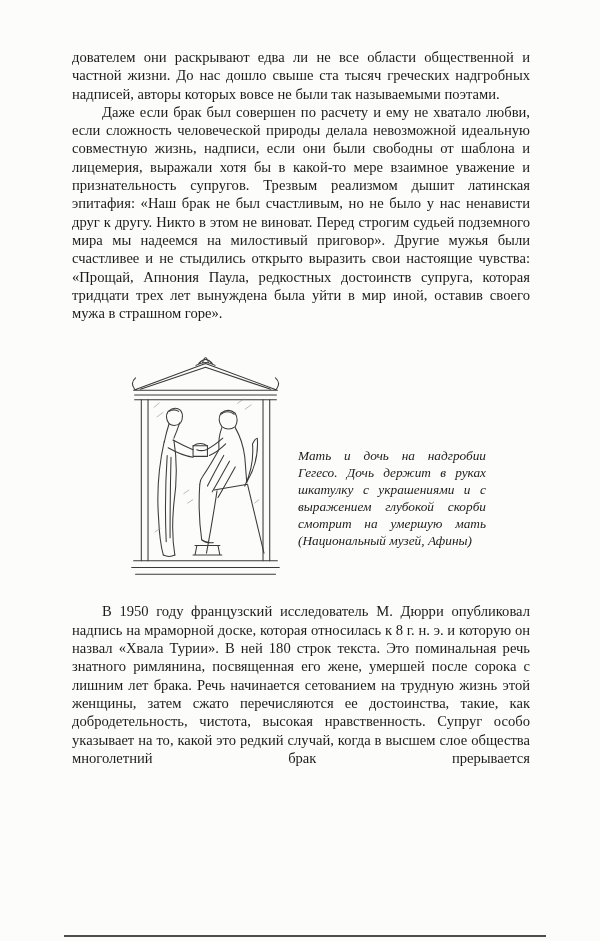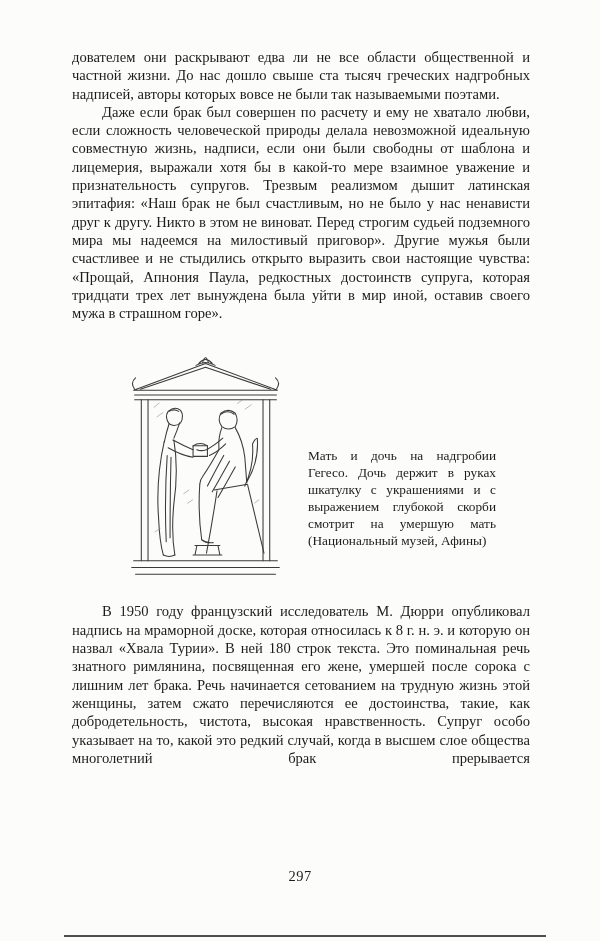--- a/index.html
+++ b/index.html
@@ -39,25 +39,26 @@
 
   .stele-wrap {
     flex: none;
     width: 168px;
     margin-left: 50px;
   }
   .stele-wrap svg { display: block; width: 168px; height: 230px; }
 
   .caption {
     width: 188px;
-    margin-left: 18px;
+    margin-left: 8px;
     margin-top: 98px;
     font-size: 13.3px;
     line-height: 16.9px;
     text-align: justify;
+    font-style: italic;
   }
 
   .page-number {
     position: absolute;
     left: 0;
     right: 0;
     top: 868px;
     text-align: center;
     font-size: 14.5px;
     letter-spacing: 0.5px;
@@ -143,17 +144,16 @@
           </g>
         </svg>
       </div>
       <div class="caption">Мать и дочь на надгробии Гегесо. Дочь держит в руках шкатулку с украшениями и с выражением глубокой скорби смотрит на умершую мать (Национальный музей, Афины)</div>
     </div>
 
     <p class="indent cont">В 1950 году французский исследователь М. Дюрри опубликовал надпись на мраморной доске, которая относилась к 8 г. н. э. и которую он назвал «Хвала Турии». В ней 180 строк текста. Это поминальная речь знатного римлянина, посвященная его жене, умершей после сорока с лишним лет брака. Речь начинается сетованием на трудную жизнь этой женщины, затем сжато перечисляются ее достоинства, такие, как добродетельность, чистота, высокая нравственность. Супруг особо указывает на то, какой это редкий случай, когда в высшем слое общества многолетний брак прерывается</p>
 
   </div>
 
-  <div class="page-number">297</div>
 
   <div class="scan-line"></div>
 
 </div>
 
 </body></html>

